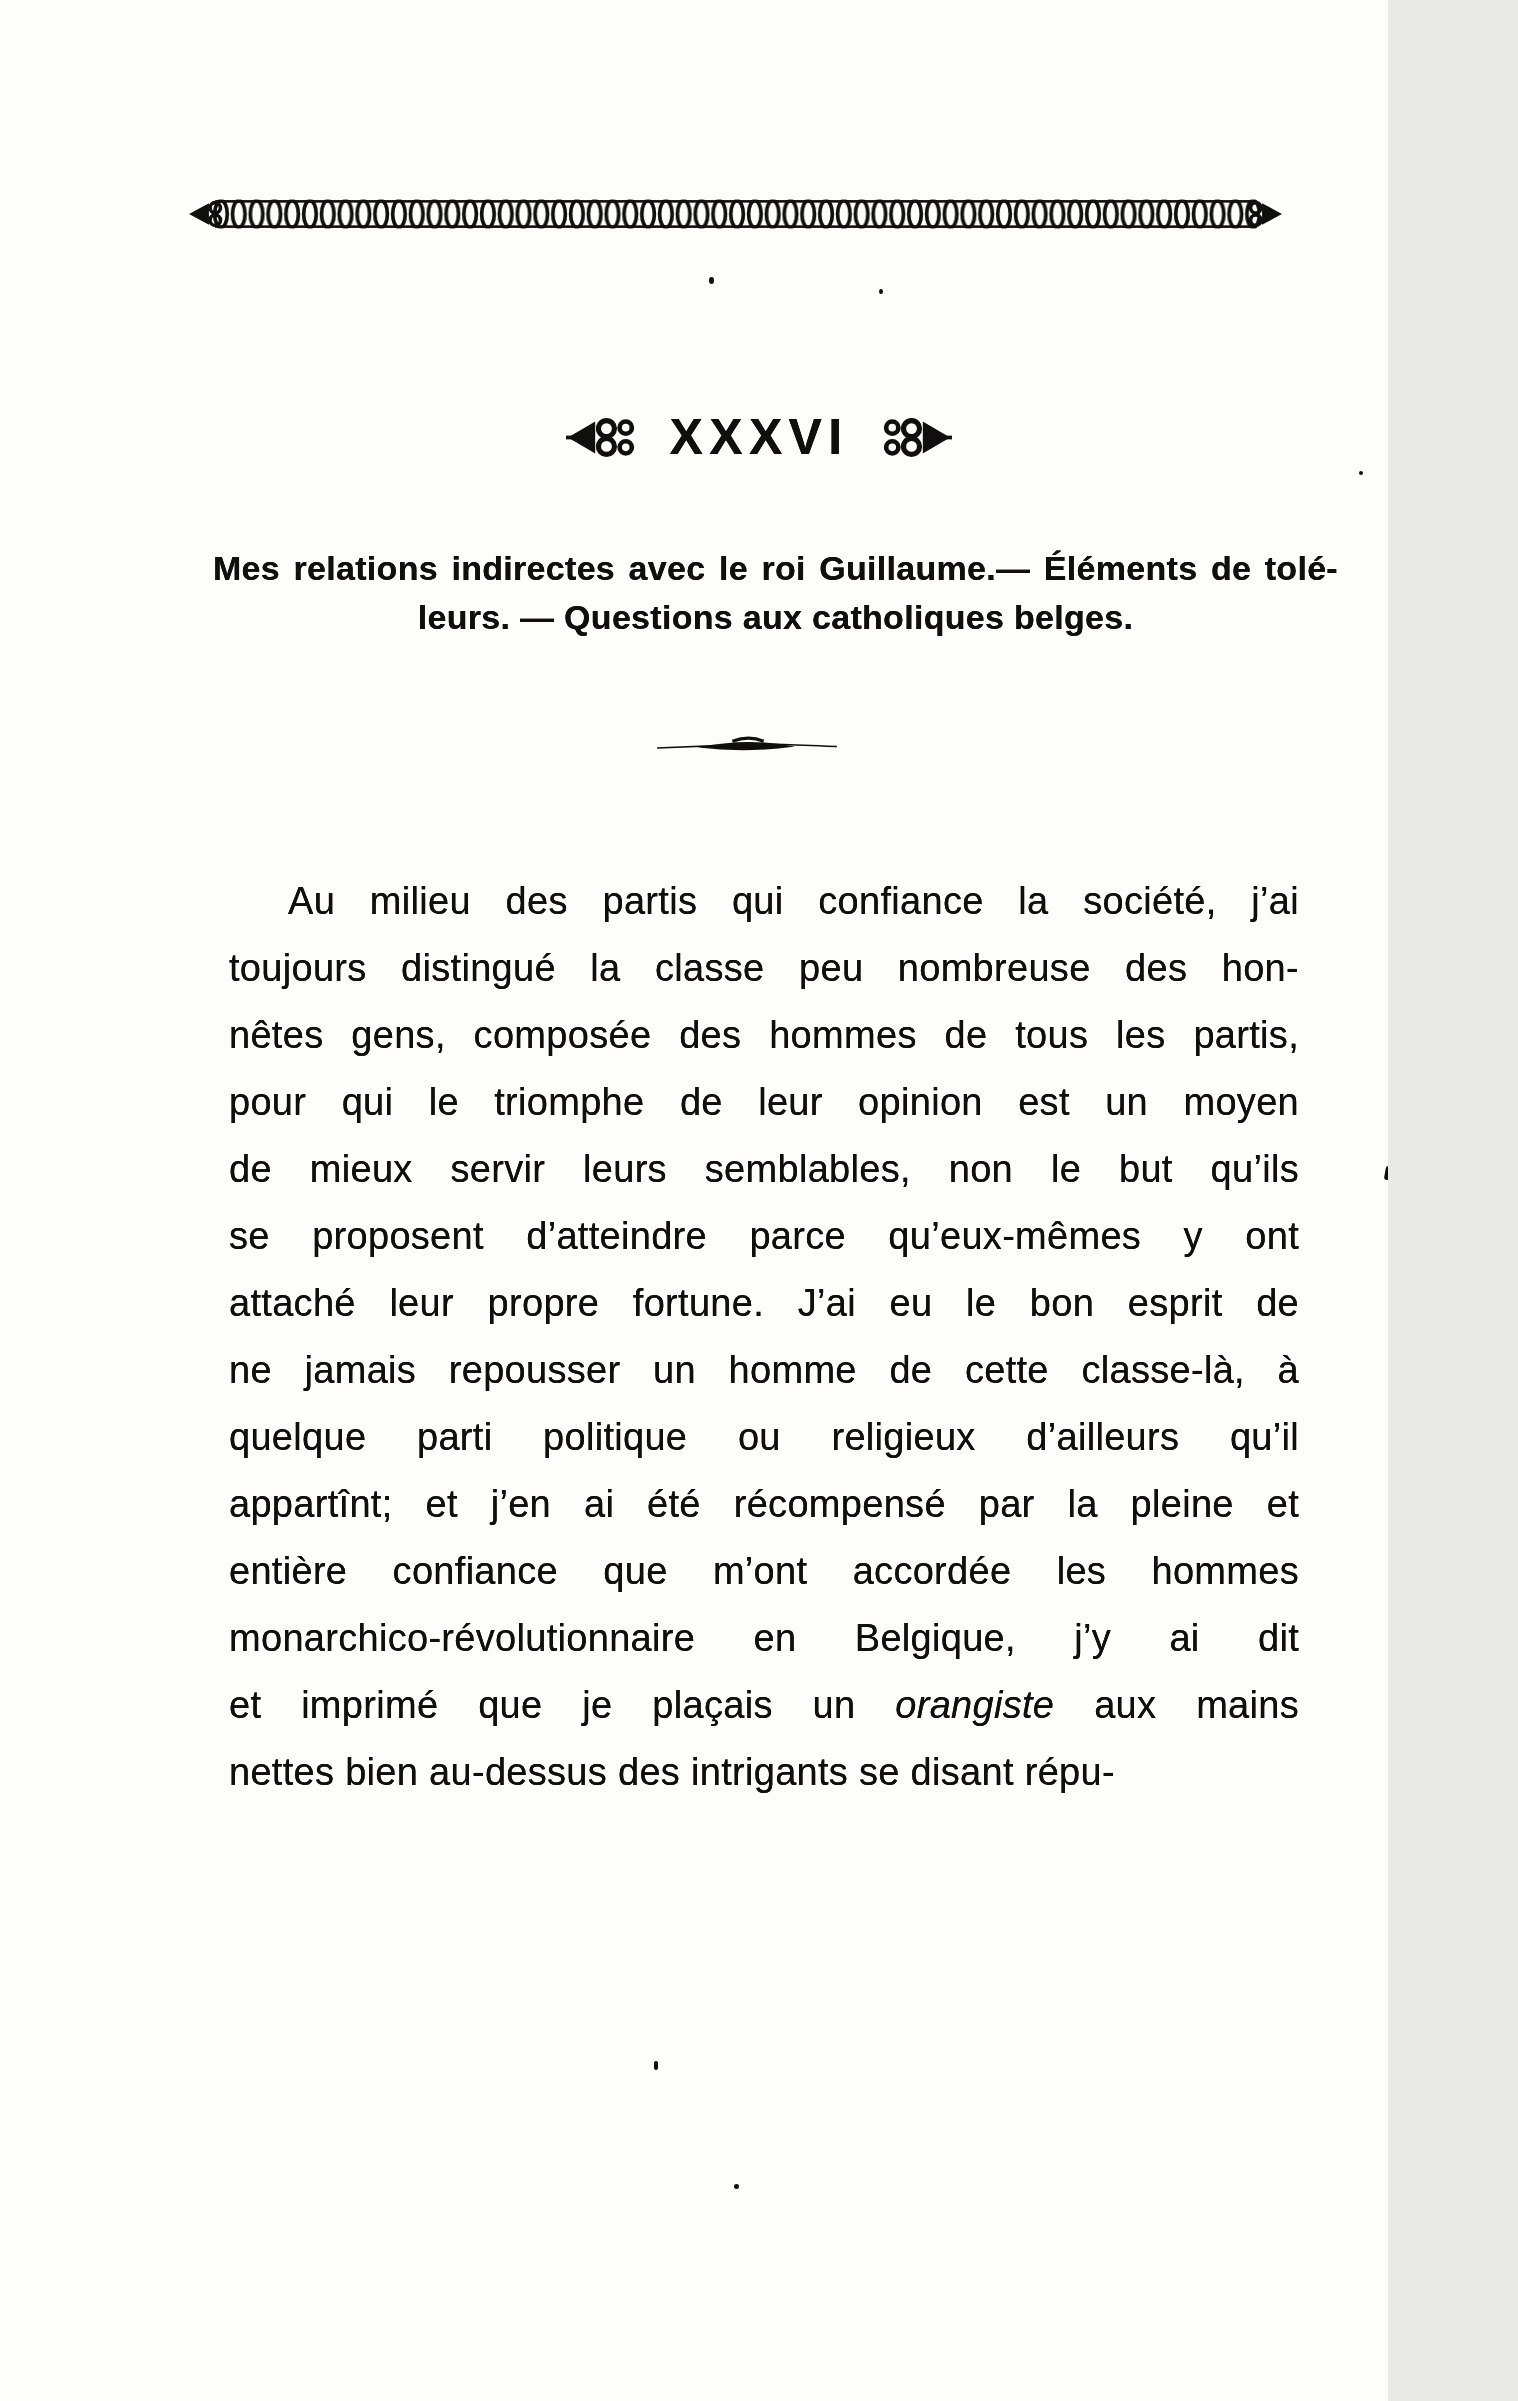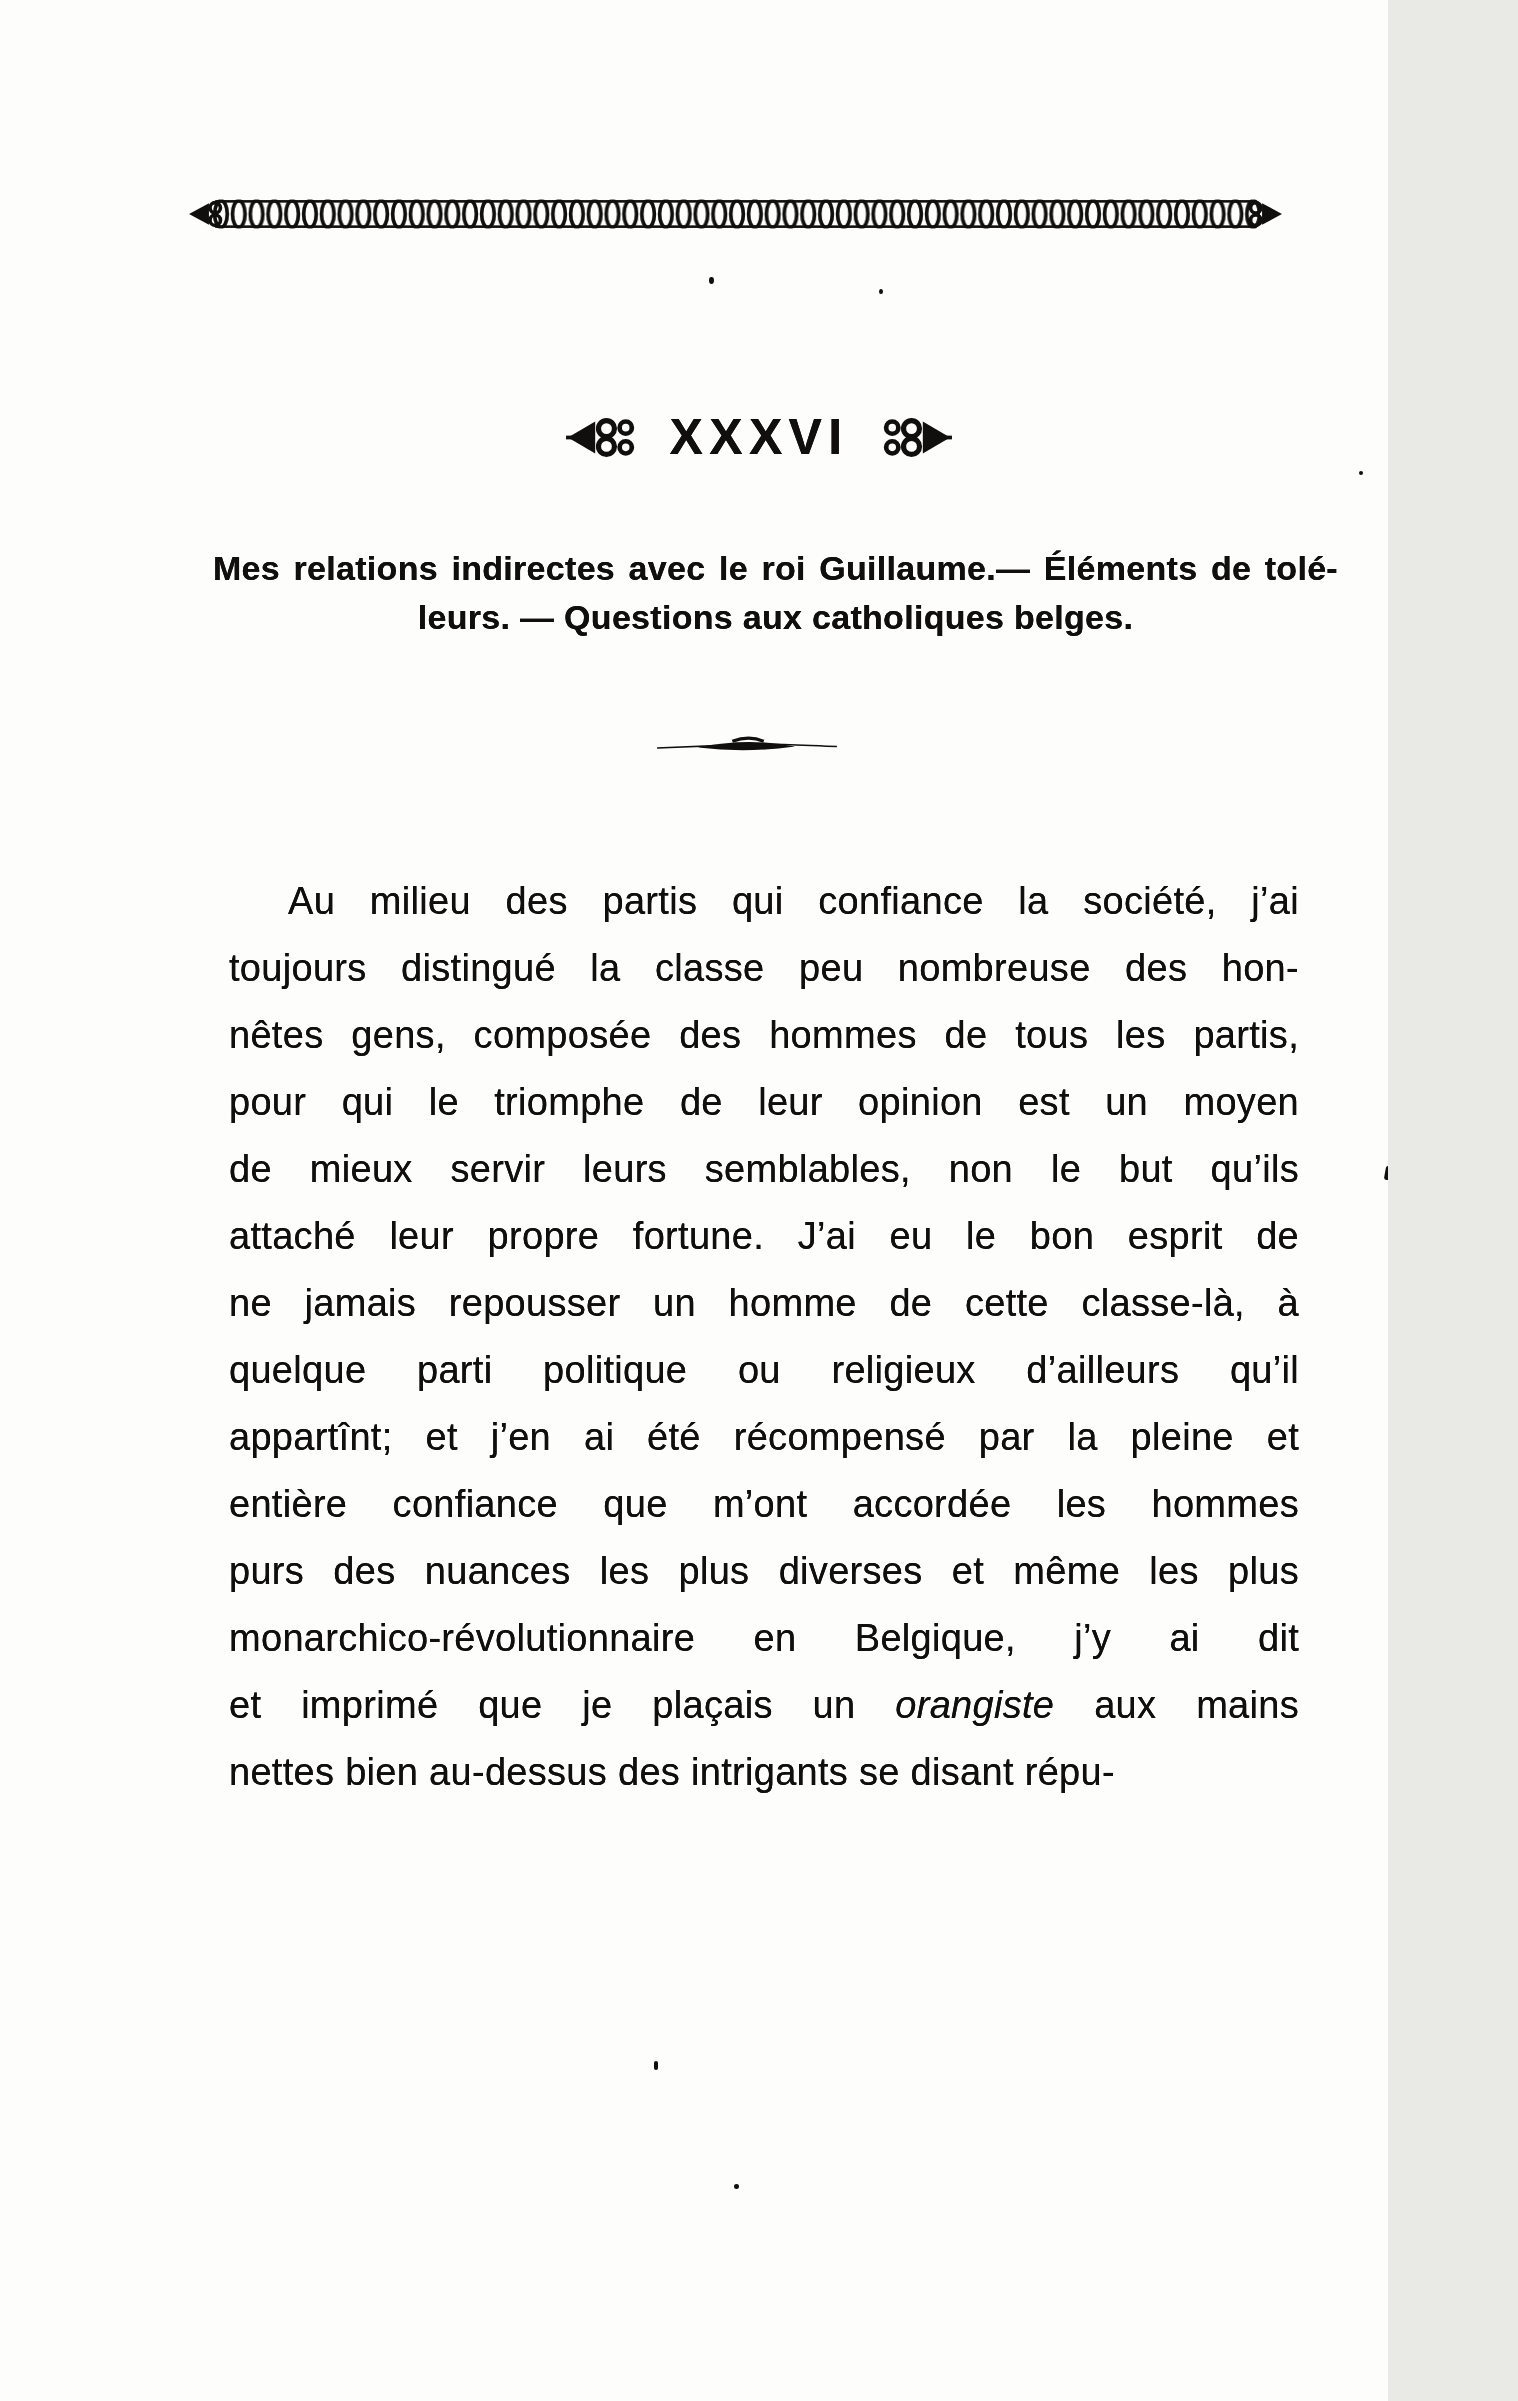--- a/index.html
+++ b/index.html
@@ -121,26 +121,26 @@
       <path d="M148 10 Q 180 -2 208 10" stroke="currentColor" stroke-width="6" fill="none"></path>
     </svg>
   </div>
 
   <div class="body-text" id="body-lines">
       <div class="bl"><span>Au milieu des partis qui confiance la société, j’ai</span></div>
       <div class="bl"><span>toujours distingué la classe peu nombreuse des hon-</span></div>
       <div class="bl"><span>nêtes gens, composée des hommes de tous les partis,</span></div>
       <div class="bl"><span>pour qui le triomphe de leur opinion est un moyen</span></div>
       <div class="bl"><span>de mieux servir leurs semblables, non le but qu’ils</span></div>
+      <div class="bl"><span>se proposent d’atteindre parce qu’eux-mêmes y ont</span></div>
       <div class="bl"><span>attaché leur propre fortune. J’ai eu le bon esprit de</span></div>
       <div class="bl"><span>ne jamais repousser un homme de cette classe-là, à</span></div>
       <div class="bl"><span>quelque parti politique ou religieux d’ailleurs qu’il</span></div>
       <div class="bl"><span>appartînt; et j’en ai été récompensé par la pleine et</span></div>
       <div class="bl"><span>entière confiance que m’ont accordée les hommes</span></div>
-      <div class="bl"><span>purs des nuances les plus diverses et même les plus</span></div>
       <div class="bl"><span>monarchico-révolutionnaire en Belgique, j’y ai dit</span></div>
       <div class="bl"><span>et imprimé que je plaçais un </span><span class="it">orangiste</span><span> aux mains</span></div>
       <div class="bl"><span>nettes bien au-dessus des intrigants se disant répu-</span></div>
     </div>
 
   <div class="speck" style="left:709px;top:277px;width:4.7px;height:6.8px;"></div>
   <div class="speck" style="left:879px;top:289px;width:3.7px;height:5.2px;"></div>
   <div class="speck" style="left:1359px;top:471px;width:4.2px;height:4.2px;"></div>
   <div class="speck" style="left:1385px;top:1166px;width:4.7px;height:13.6px;border-radius:2.6px;transform:rotate(10deg);"></div>
   <div class="speck" style="left:654px;top:2061px;width:3.7px;height:9px;border-radius:2.1px;"></div>

